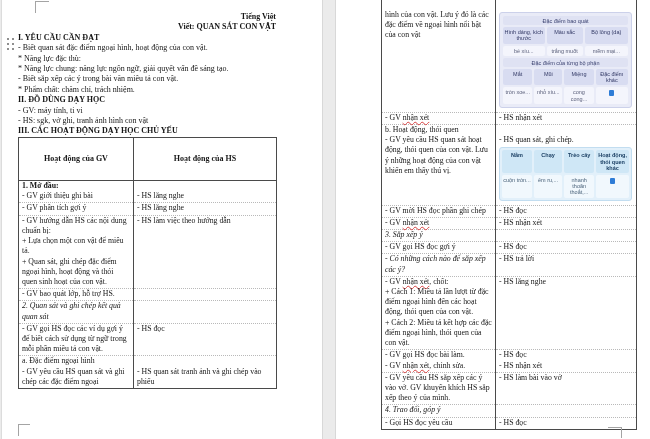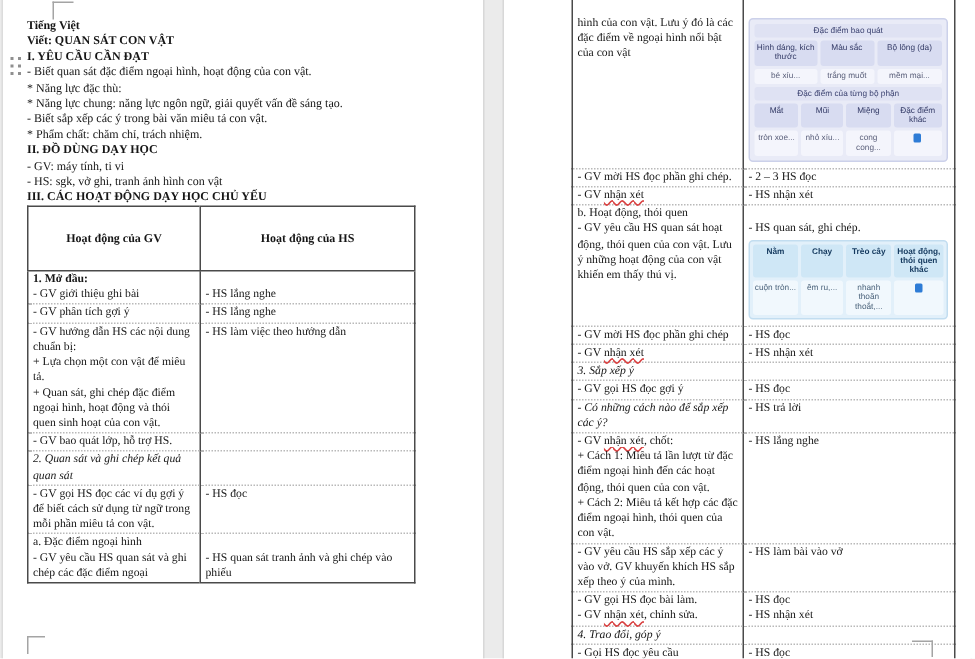--- a/index.html
+++ b/index.html
@@ -21,21 +21,21 @@
   .handle::before{content:"";position:absolute;left:1px;top:1px;width:2px;height:2px;background:#8f8f8f;
     box-shadow:5px 0 #8f8f8f,0 5px #8f8f8f,5px 5px #8f8f8f,0 10px #8f8f8f,5px 10px #8f8f8f}
   .crop{position:absolute}
   .crop.tl{left:33px;top:1px;width:14px;height:12px;border-left:1px solid #a4a4a4;border-top:1px solid #a4a4a4}
   .crop.bl{left:16px;top:424px;width:12px;height:12px;border-left:1px solid #a4a4a4;border-top:1px solid #a4a4a4}
   .crop.br{left:271px;top:427px;width:14px;height:11px;border-right:1px solid #a4a4a4;border-top:1px solid #a4a4a4}
 
   
   .intro{margin:12px 0 0 16px;width:258px;font-size:8px;line-height:10.4px}
   .b{font-weight:bold}
-  .center{text-align:left}
+  .center{text-align:right}
 
   
   table.acts{border-collapse:collapse;table-layout:fixed;font-size:7.8px;line-height:10.2px}
   #table-left{margin-left:16px;width:258px;border:1px solid #4a4a4a}
   #table-right{margin-left:44px;width:255px;border:1px solid #4a4a4a;border-top:none}
   table.acts th{font-weight:bold;text-align:center;padding:16px;font-size:8px;
     border-bottom:1px solid #4a4a4a}
   table.acts th:first-child{border-right:1px solid #4a4a4a}
   table.acts td{vertical-align:top;padding:0 3px 1px 3px}
   table.acts td:first-child{border-right:1px solid #4a4a4a}
@@ -200,28 +200,20 @@
       <div class="fcell fv1">tròn xoe...</div>
       <div class="fcell fv1">nhỏ xíu...</div>
       <div class="fcell fv1">cong cong...</div>
       <div class="fcell fv1"><span class="marker"></span></div>
     </div>
   </div>
           </td>
         </tr>
         <tr>
           <td>
-            <div class="ln">- GV mời HS đọc phần ghi chép.</div>
-          </td>
-          <td>
-            <div class="ln">- 2 – 3 HS đọc</div>
-          </td>
-        </tr>
-        <tr>
-          <td>
             <div class="ln">- GV <span class="sq">nhận xét</span></div>
           </td>
           <td>
             <div class="ln">- HS nhận xét</div>
           </td>
         </tr>
         <tr>
           <td>
             <div class="ln">b. Hoạt động, thói quen</div>
             <div class="ln">- GV yêu cầu HS quan sát hoạt động, thói quen của con vật. Lưu ý những hoạt động của con vật khiến em thấy thú vị.</div>
@@ -288,34 +280,34 @@
             <div class="ln">- GV <span class="sq">nhận xét</span>, chốt:</div>
             <div class="ln">+ Cách 1: Miêu tả lần lượt từ đặc điểm ngoại hình đến các hoạt động, thói quen của con vật.</div>
             <div class="ln">+ Cách 2: Miêu tả kết hợp các đặc điểm ngoại hình, thói quen của con vật.</div>
           </td>
           <td>
             <div class="ln">- HS lắng nghe</div>
           </td>
         </tr>
         <tr>
           <td>
-            <div class="ln">- GV yêu cầu HS sắp xếp các ý vào vở. GV khuyến khích HS sắp xếp theo ý của mình.</div>
-          </td>
-          <td>
-            <div class="ln">- HS làm bài vào vở</div>
-          </td>
-        </tr>
-        <tr>
-          <td>
             <div class="ln">- GV gọi HS đọc bài làm.</div>
             <div class="ln">- GV <span class="sq">nhận xét</span>, chỉnh sửa.</div>
           </td>
           <td>
             <div class="ln">- HS đọc</div>
             <div class="ln">- HS nhận xét</div>
+          </td>
+        </tr>
+        <tr>
+          <td>
+            <div class="ln">- GV yêu cầu HS sắp xếp các ý vào vở. GV khuyến khích HS sắp xếp theo ý của mình.</div>
+          </td>
+          <td>
+            <div class="ln">- HS làm bài vào vở</div>
           </td>
         </tr>
         <tr>
           <td>
             <div class="ln ital">4. Trao đổi, góp ý</div>
           </td>
           <td></td>
         </tr>
         <tr>
           <td>

